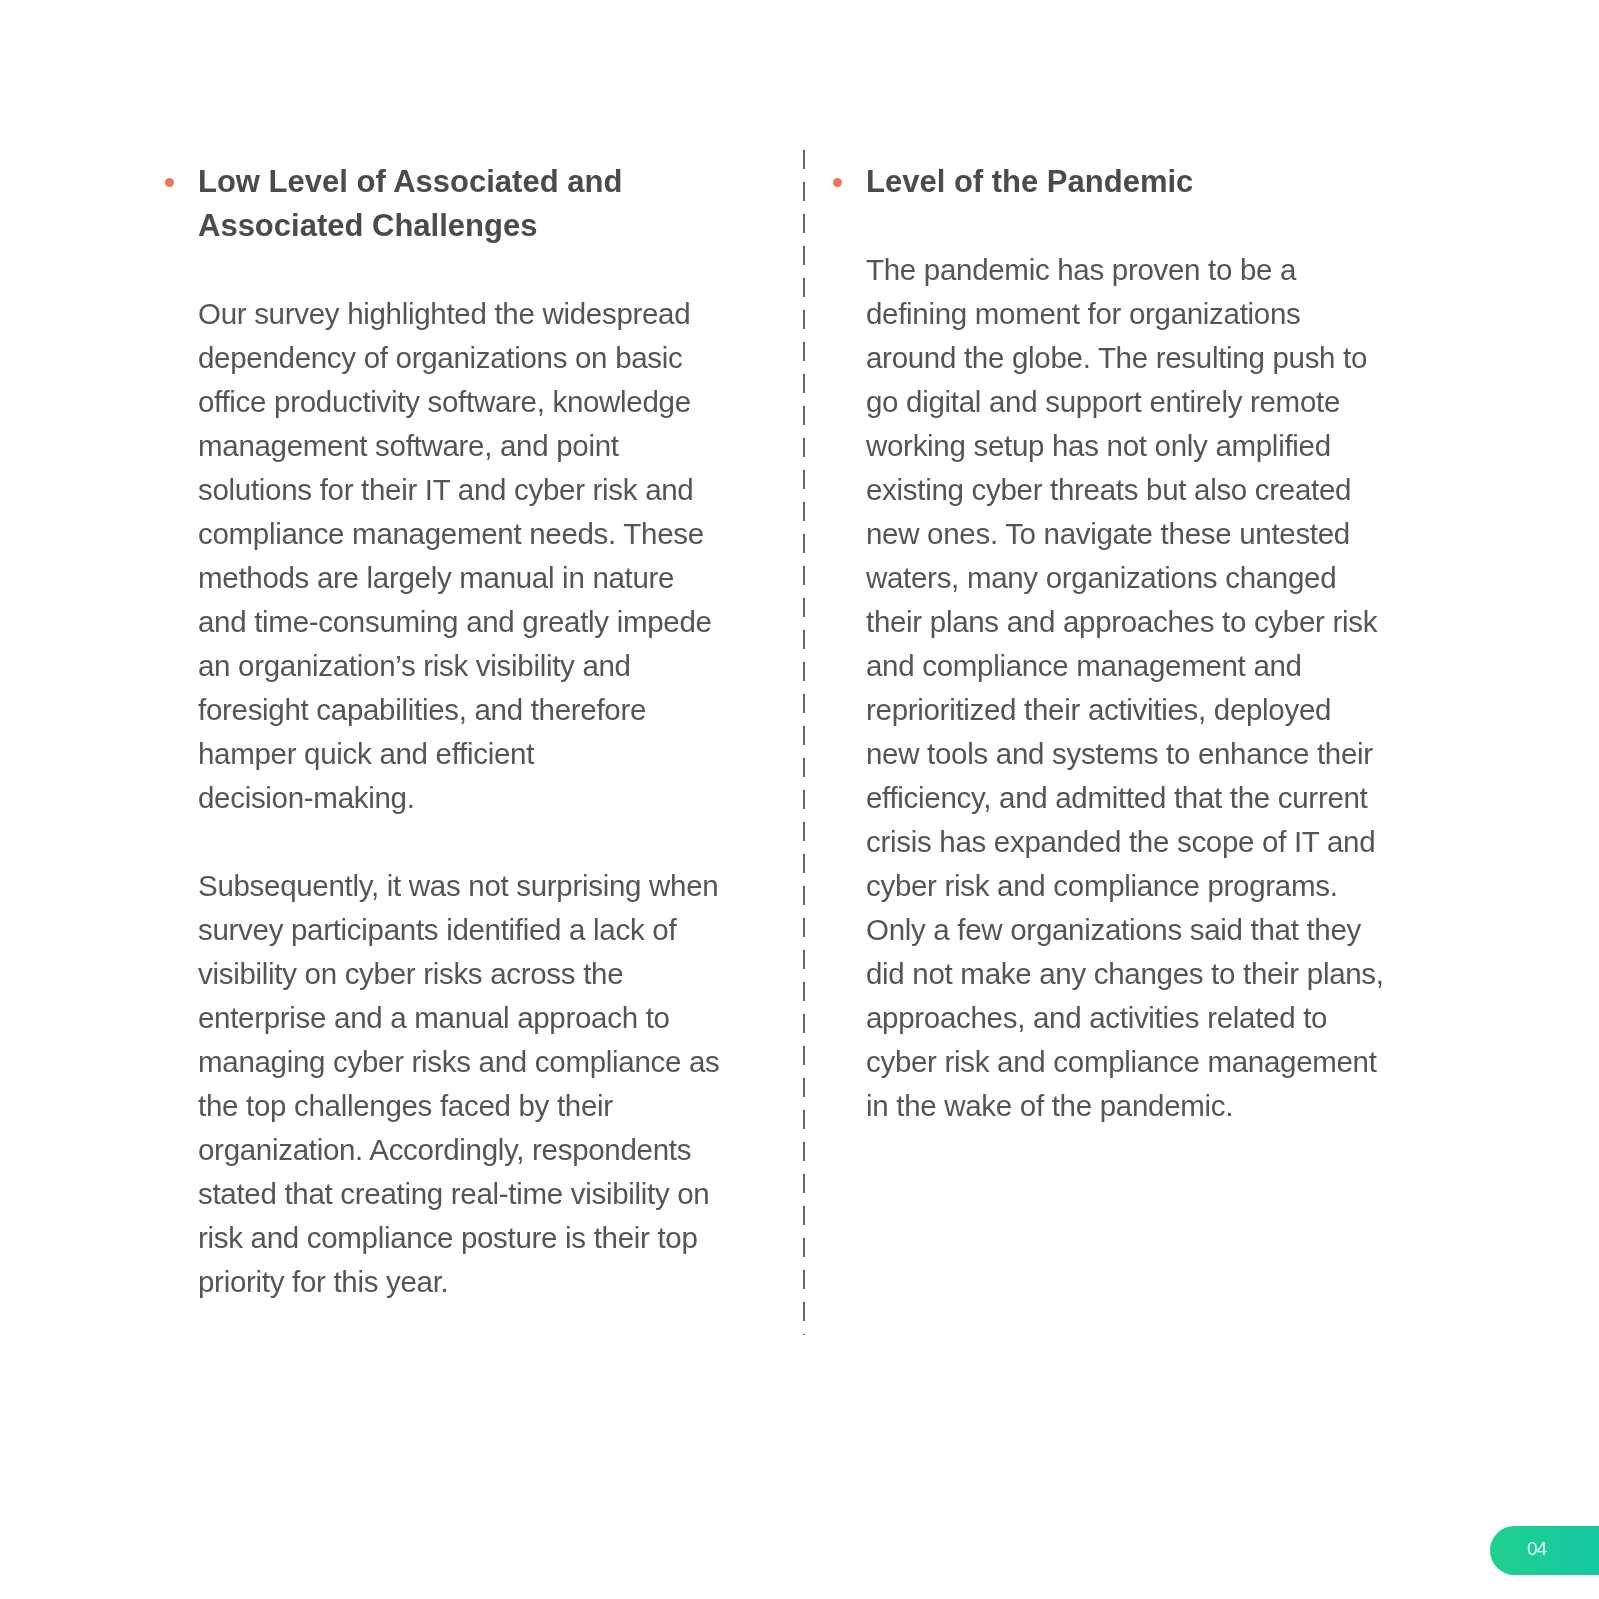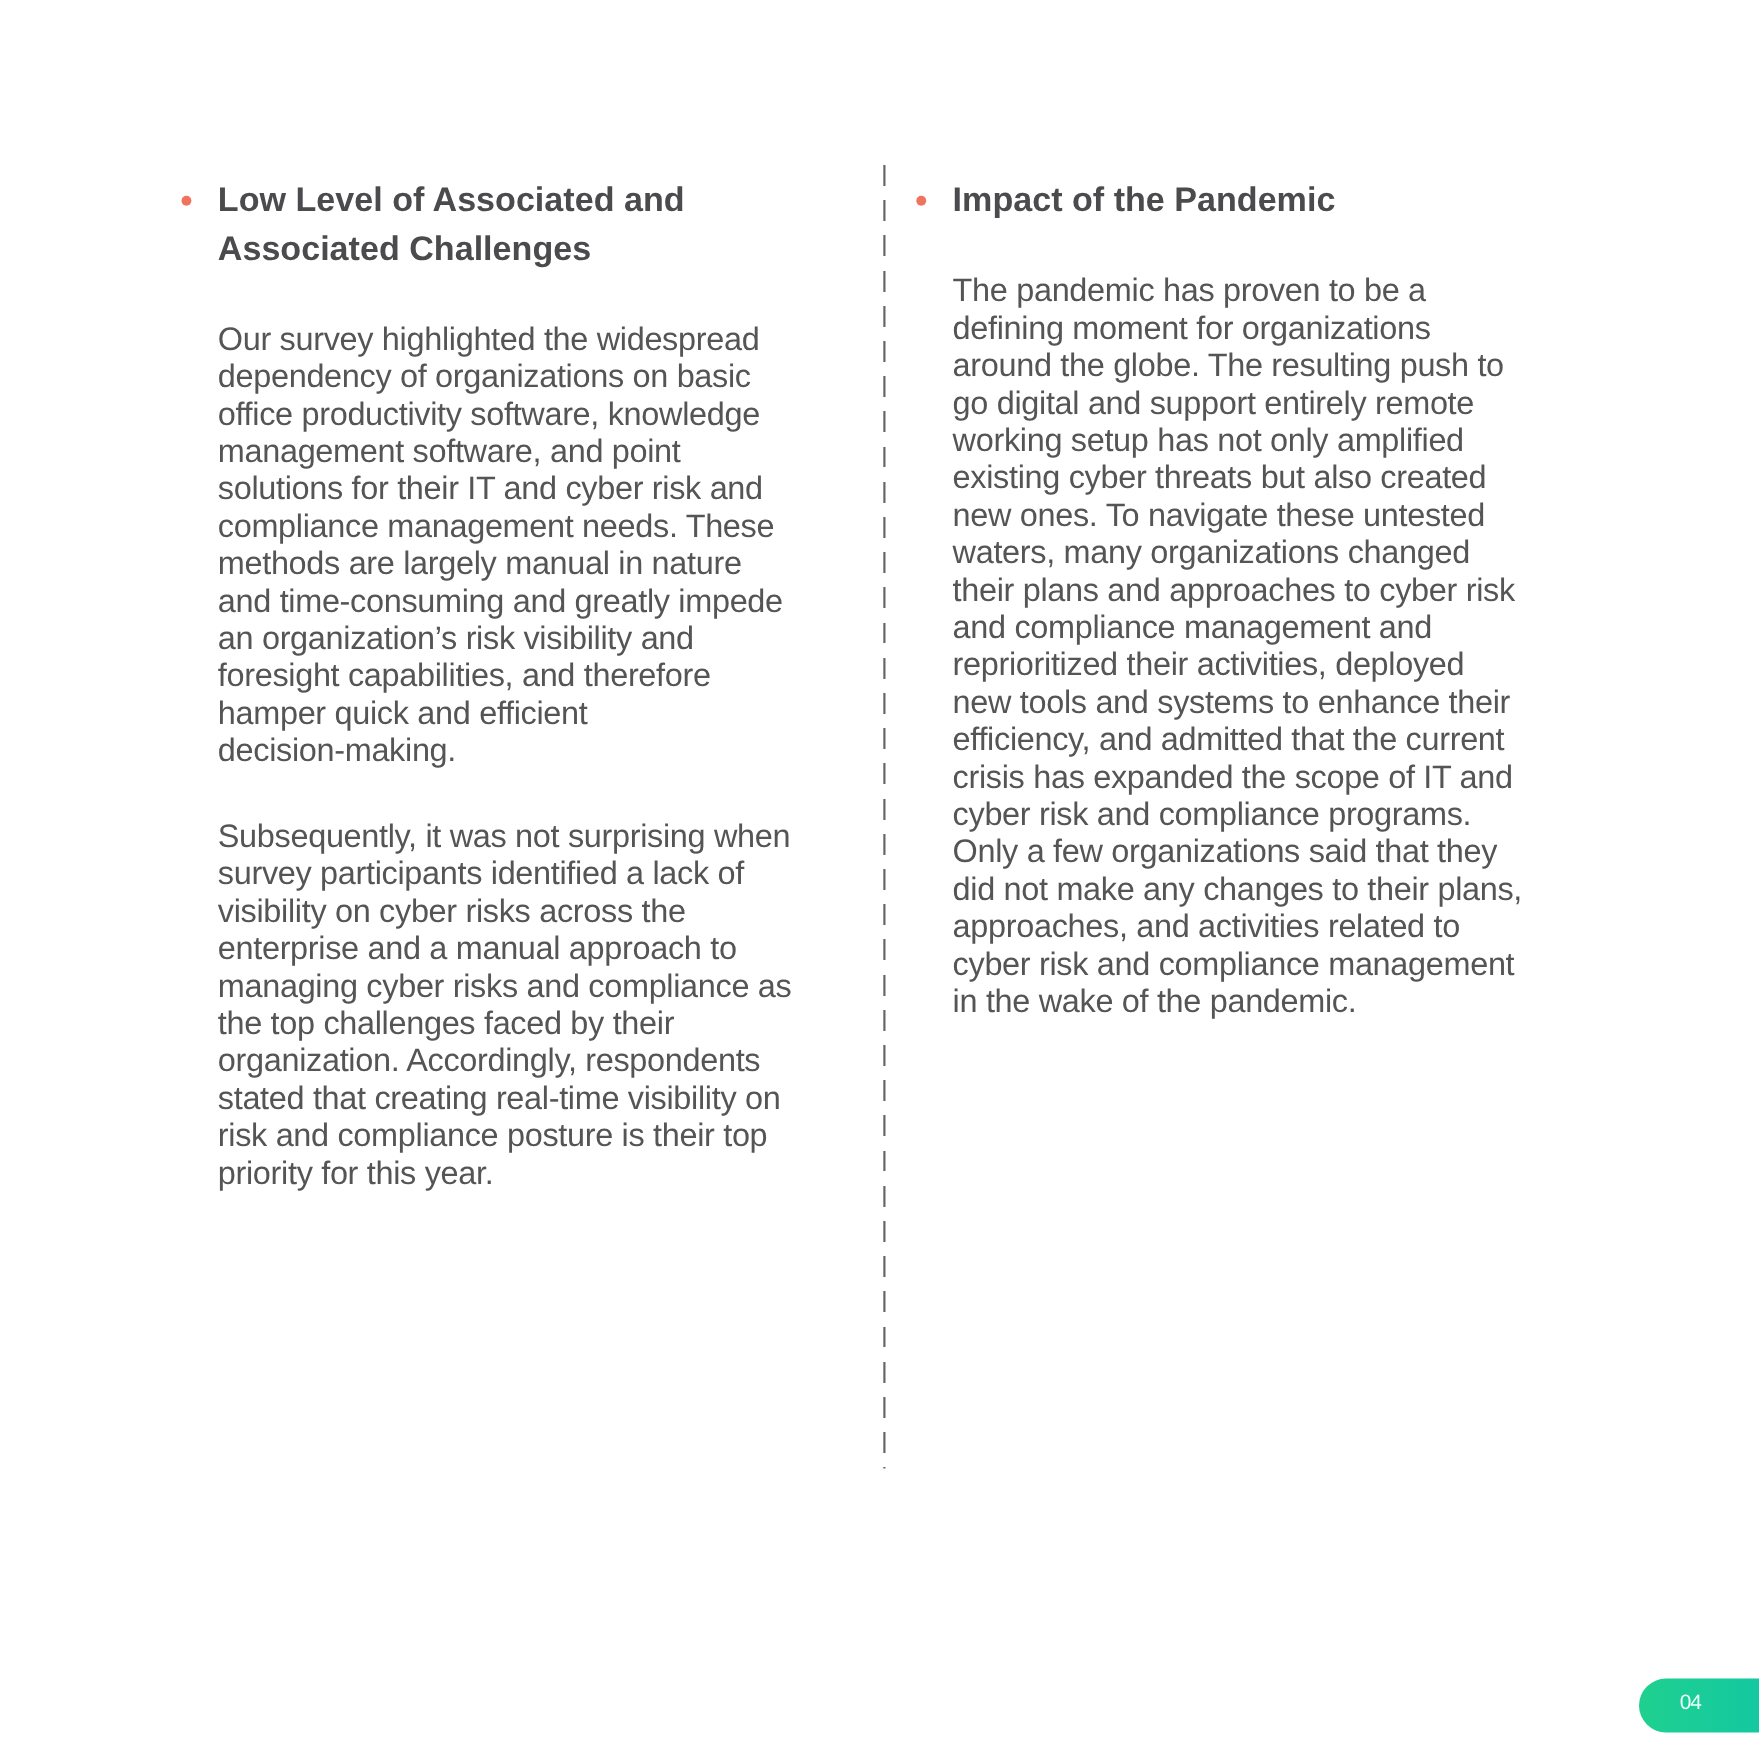--- a/index.html
+++ b/index.html
@@ -5,21 +5,21 @@
     html, body { margin: 0; padding: 0; background: #ffffff; }
     body { width: 1599px; height: 1599px; position: relative; overflow: hidden;
            font-family: "Liberation Sans", sans-serif; color: #4a4a4a; }
     .column { position: absolute; top: 160px; width: 580px; }
     .col-left { left: 160px; }
     .col-right { left: 828px; }
     .heading { position: relative; padding-left: 38px; font-weight: bold;
                font-size: 31px; line-height: 44px; color: #4b4b4d; margin: 0; }
     .bullet { position: absolute; left: 5px; top: 18px; width: 9px; height: 9px;
               border-radius: 50%; background: #f0735d; }
-    .para { padding-left: 38px; font-size: 29.5px; line-height: 34px;
+    .para { padding-left: 38px; font-size: 29.5px; line-height: 44px;
             color: #555; font-weight: 300; margin: 0; letter-spacing: -0.3px;
             white-space: pre-line; }
     .gap { height: 44px; }
     .divider { position: absolute; left: 803px; top: 150px; height: 1185px;
                border-left: 1.5px dashed #555; width: 0;
                background: none; }
     .divider { border-left: none; }
     .divider::before { content: ""; position: absolute; left: 0; top: 0; width: 1.5px; height: 100%;
       background: repeating-linear-gradient(to bottom, #666 0 19px, transparent 19px 32px); }
     .page-badge { position: absolute; left: 1490px; top: 1526px; width: 186px; height: 49px;
@@ -60,21 +60,21 @@
 stated that creating real-time visibility on
 risk and compliance posture is their top
 priority for this year.</p>
 </div>
 
 <div class="divider"></div>
 
 <div class="column col-right">
   <h2 class="heading">
     <span class="bullet"></span>
-    <span>Impact of the Pandemic</span>
+    <span>Level of the Pandemic</span>
   </h2>
   <div class="gap"></div>
   <p class="para">The pandemic has proven to be a
 defining moment for organizations
 around the globe. The resulting push to
 go digital and support entirely remote
 working setup has not only amplified
 existing cyber threats but also created
 new ones. To navigate these untested
 waters, many organizations changed

